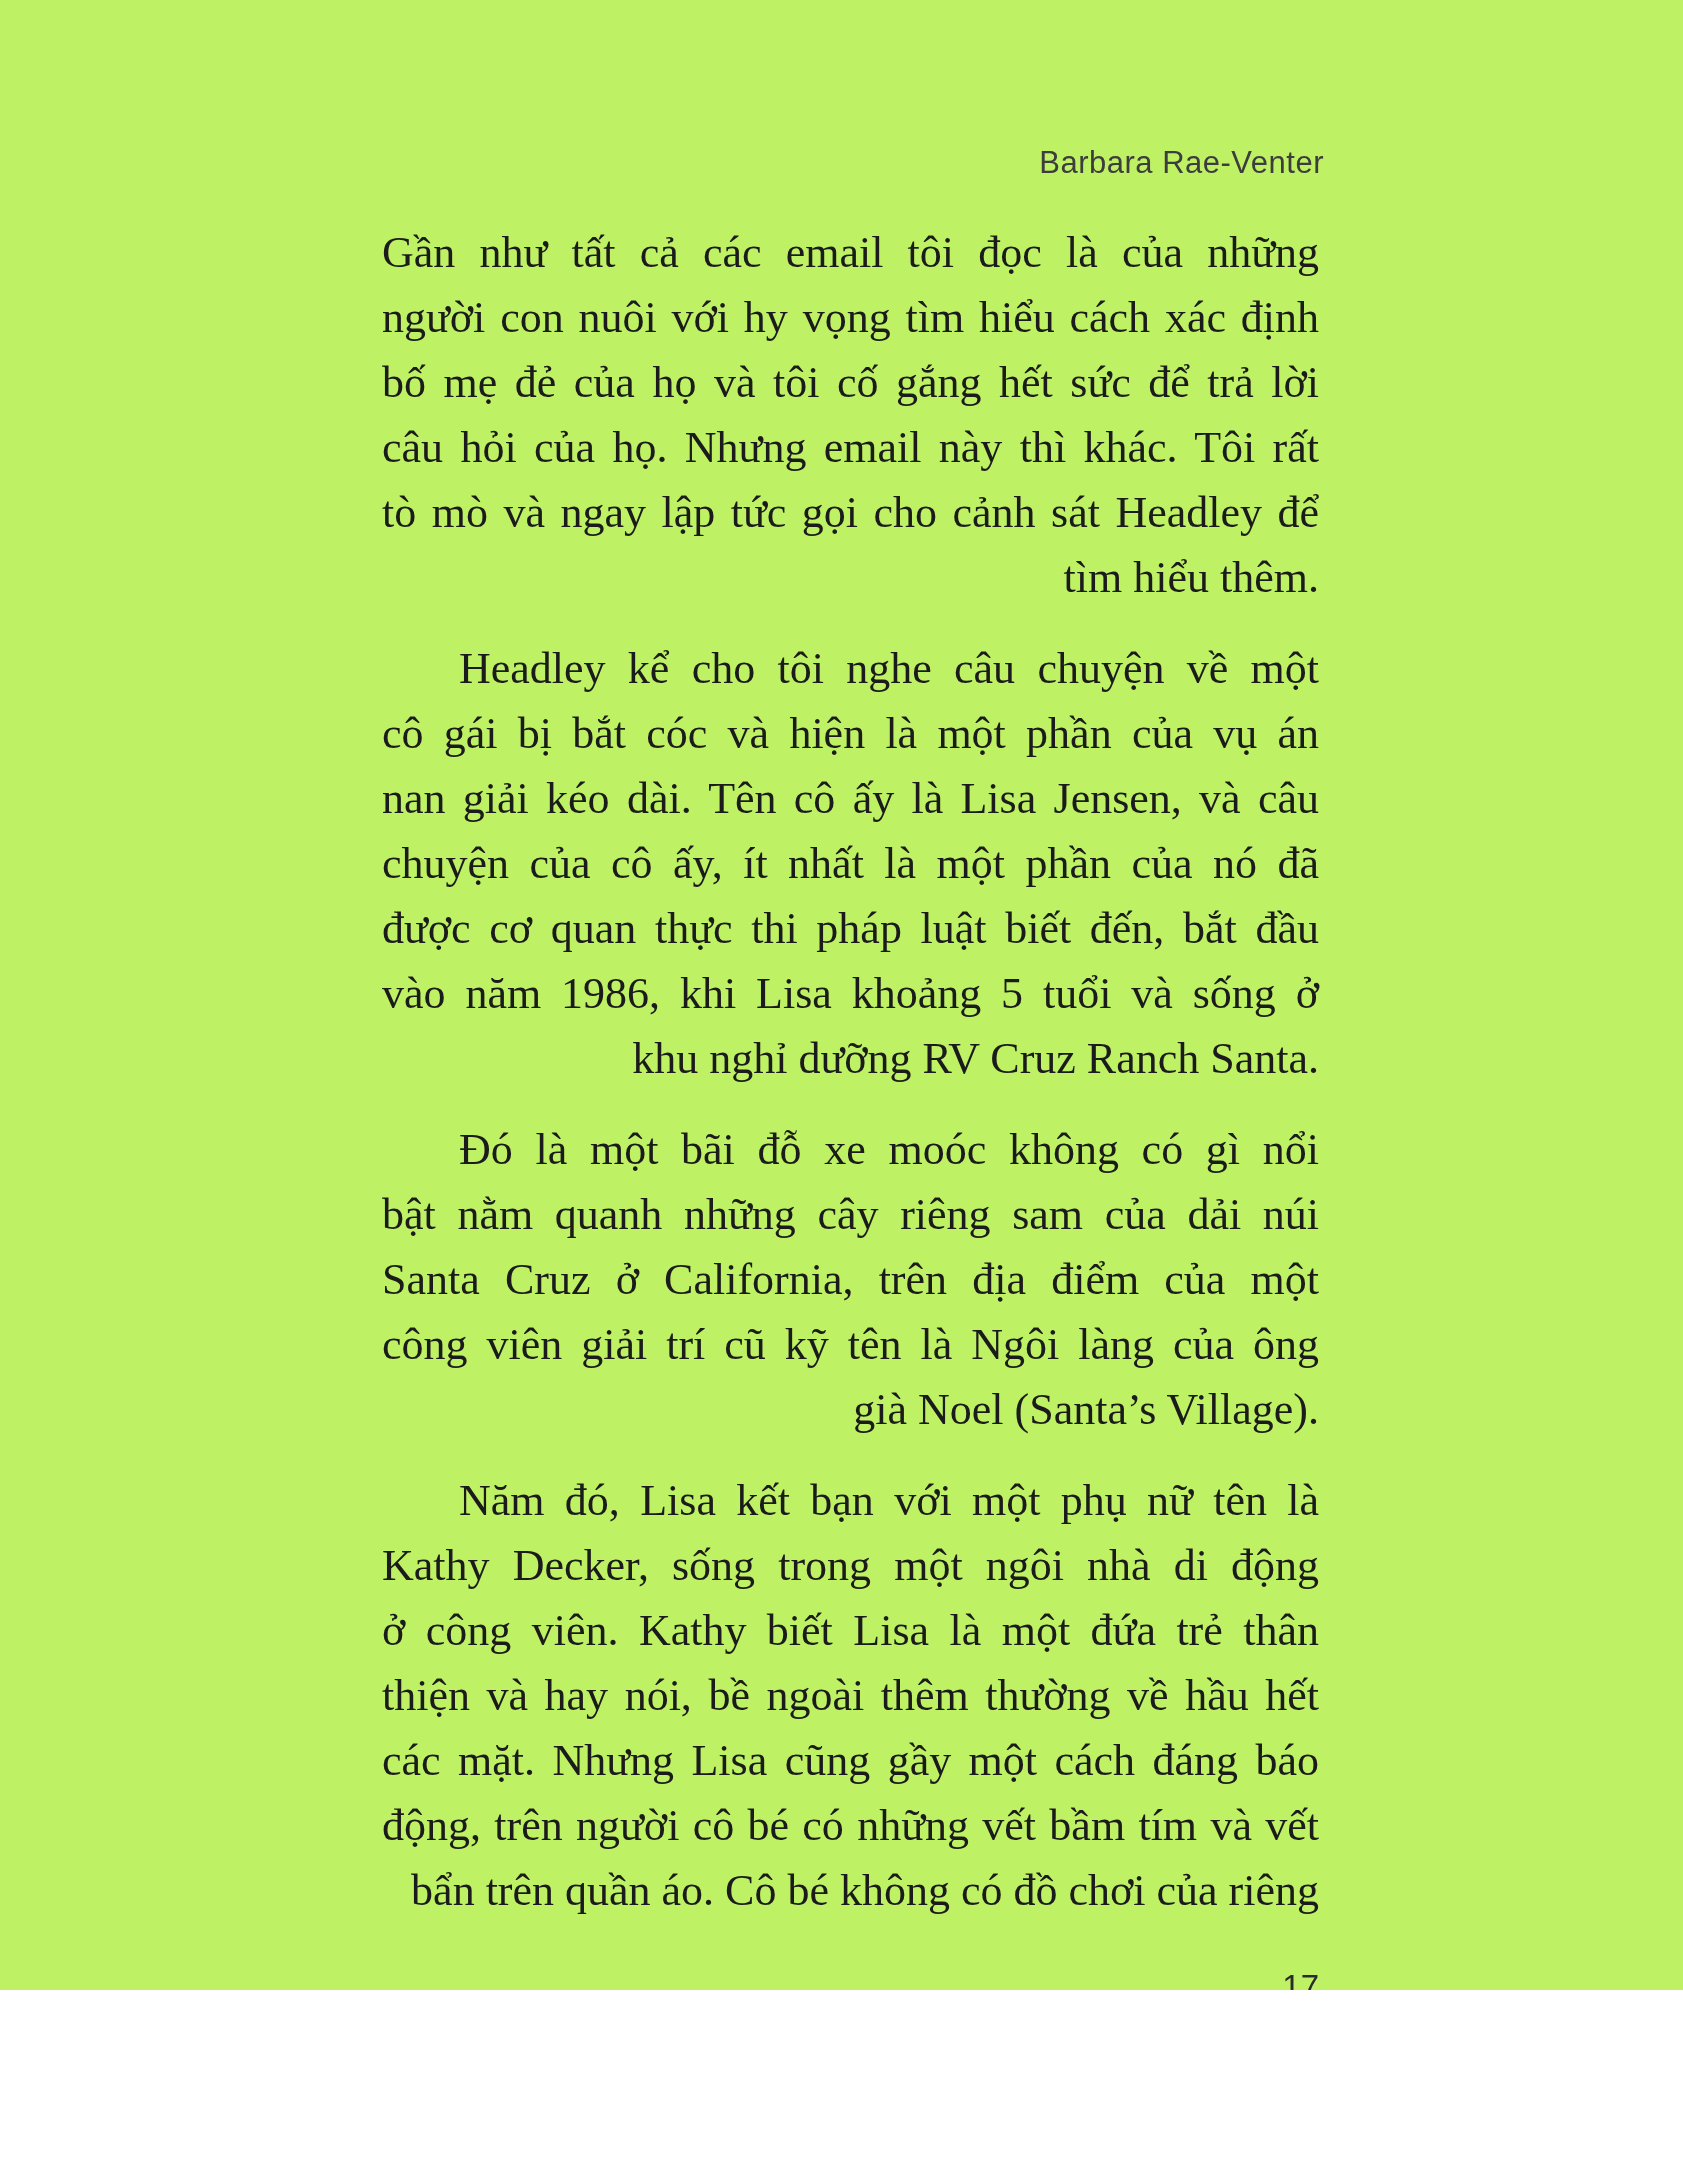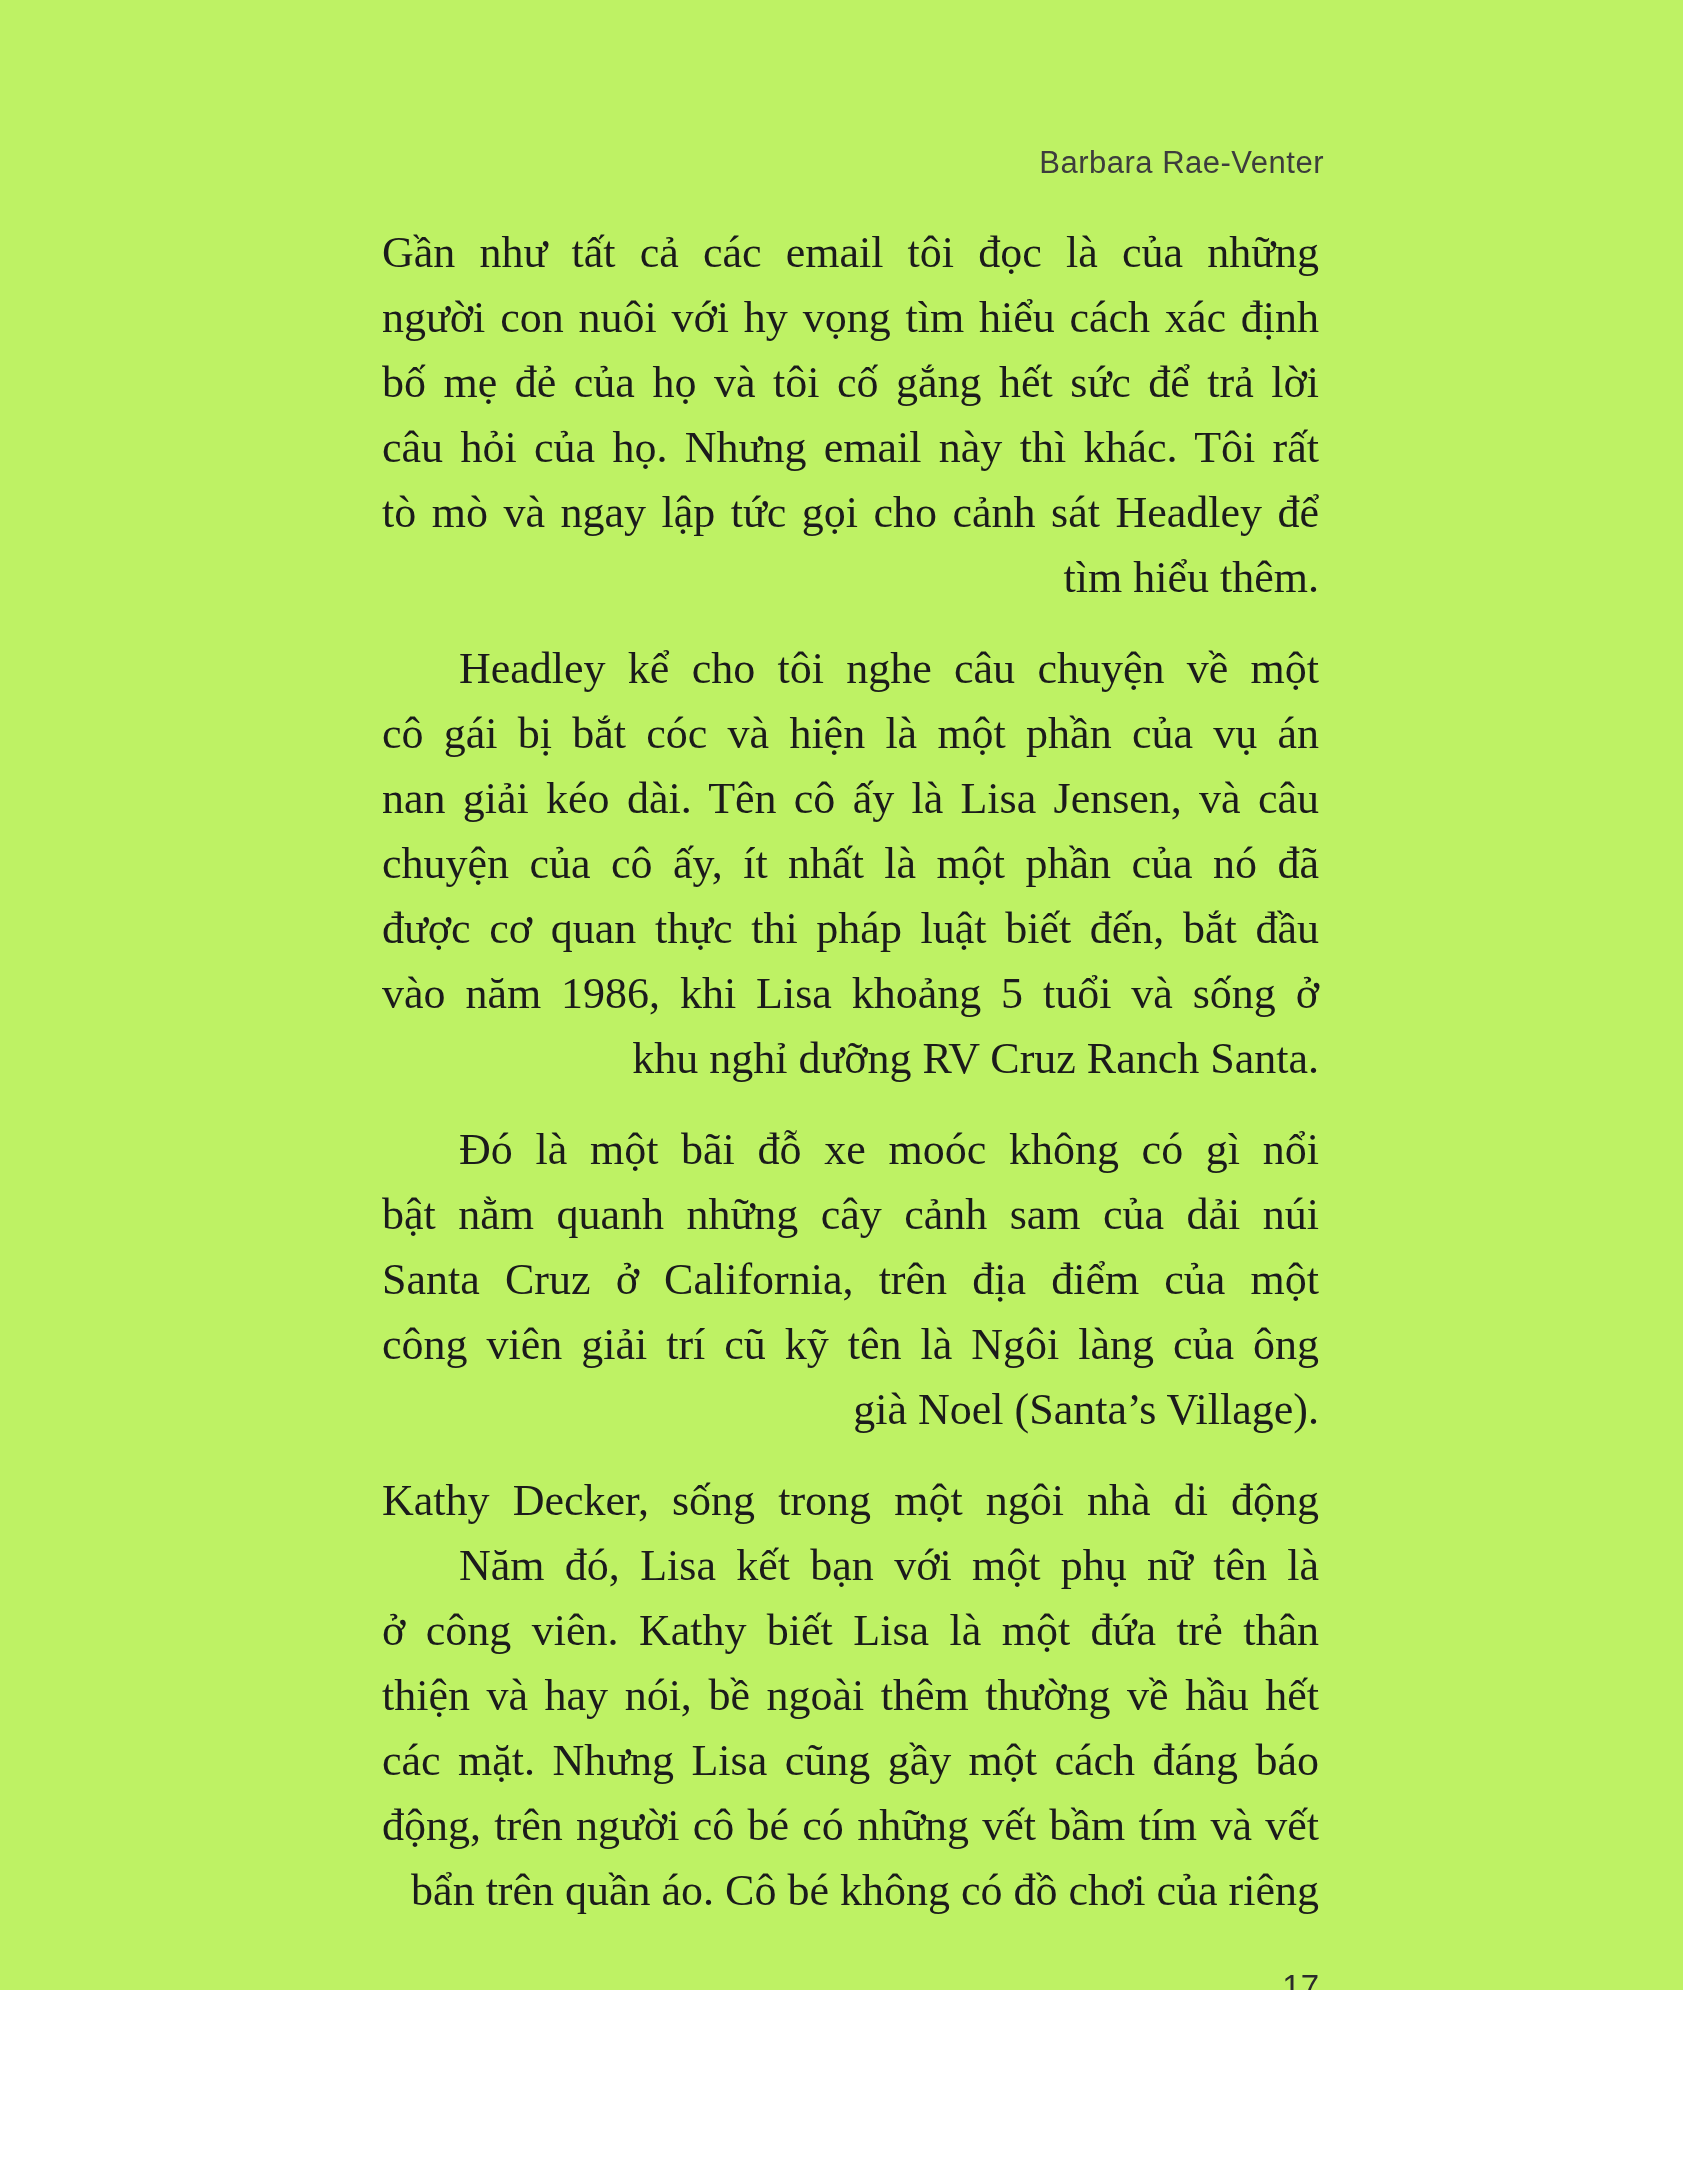--- a/index.html
+++ b/index.html
@@ -79,29 +79,29 @@
       <div class="line jline">cô gái bị bắt cóc và hiện là một phần của vụ án</div>
       <div class="line jline">nan giải kéo dài. Tên cô ấy là Lisa Jensen, và câu</div>
       <div class="line jline">chuyện của cô ấy, ít nhất là một phần của nó đã</div>
       <div class="line jline">được cơ quan thực thi pháp luật biết đến, bắt đầu</div>
       <div class="line jline">vào năm 1986, khi Lisa khoảng 5 tuổi và sống ở</div>
       <div class="line lline">khu nghỉ dưỡng RV Cruz Ranch Santa.</div>
     </div>
 
     <div class="para">
       <div class="line jline ind">Đó là một bãi đỗ xe moóc không có gì nổi</div>
-      <div class="line jline">bật nằm quanh những cây cảnh sam của dải núi</div>
+      <div class="line jline">bật nằm quanh những cây riêng sam của dải núi</div>
       <div class="line jline">Santa Cruz ở California, trên địa điểm của một</div>
       <div class="line jline">công viên giải trí cũ kỹ tên là Ngôi làng của ông</div>
       <div class="line lline">già Noel (Santa’s Village).</div>
     </div>
 
     <div class="para">
+      <div class="line jline ind">Năm đó, Lisa kết bạn với một phụ nữ tên là</div>
       <div class="line jline">Kathy Decker, sống trong một ngôi nhà di động</div>
-      <div class="line jline ind">Năm đó, Lisa kết bạn với một phụ nữ tên là</div>
       <div class="line jline">ở công viên. Kathy biết Lisa là một đứa trẻ thân</div>
       <div class="line jline">thiện và hay nói, bề ngoài thêm thường về hầu hết</div>
       <div class="line jline">các mặt. Nhưng Lisa cũng gầy một cách đáng báo</div>
       <div class="line jline">động, trên người cô bé có những vết bầm tím và vết</div>
       <div class="line lline">bẩn trên quần áo. Cô bé không có đồ chơi của riêng</div>
     </div>
 
   </div>
 
   <div class="page-number">17</div>

